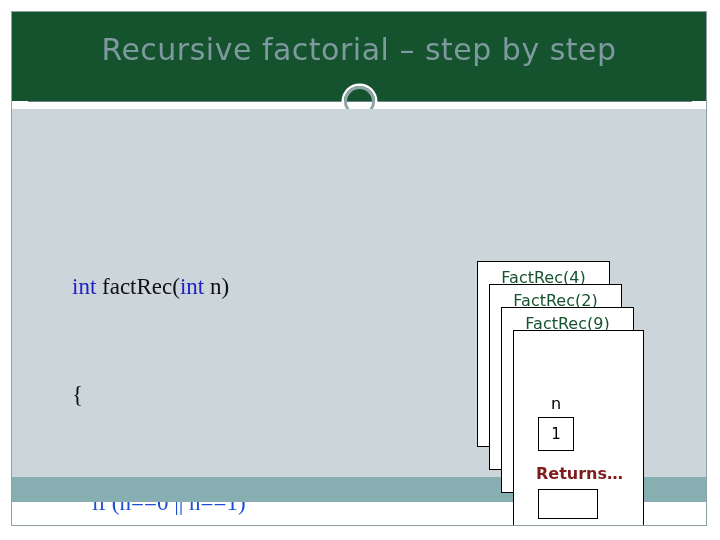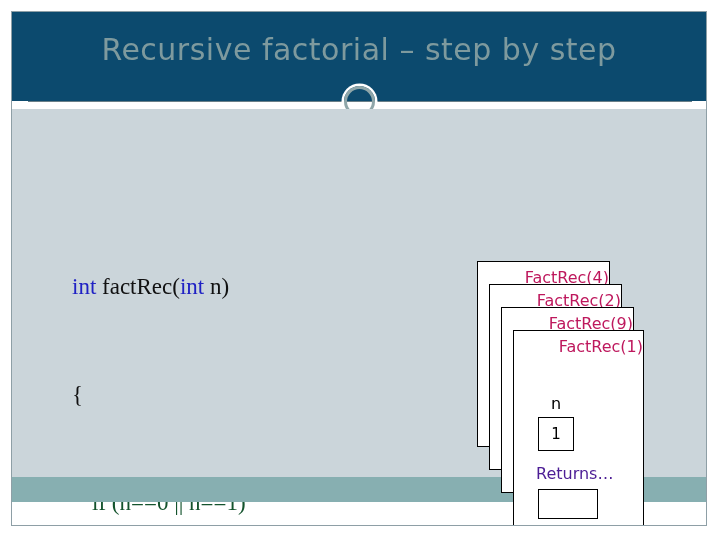--- a/index.html
+++ b/index.html
@@ -27,21 +27,21 @@
     overflow: hidden;
   }
 
   
   .title-band {
     position: absolute;
     left: 0;
     top: 0;
     width: 100%;
     height: 89px;
-    background: #0c4a6e;
+    background: #14532d;
   }
   .slide-title {
     position: absolute;
     left: 0;
     top: 20px;
     width: 100%;
     text-align: center;
     font-family: "DejaVu Sans", sans-serif;
     font-size: 30px;
     font-weight: 400;
@@ -97,40 +97,40 @@
     top: 52px;
     width: 360px;
     font-family: "Liberation Serif", "DejaVu Serif", serif;
     font-size: 23px;
     line-height: 36px;
     color: #111111;
     white-space: pre;
   }
   .code-line { height: 36px; }
   .kw   { color: #1f21c4; }
-  .cond { color: #14532d; }
+  .cond { color: #1d4ed8; }
   .ind1 { padding-left: 20px; }
 
   
   .stack { position: absolute; left: 0; top: 0; }
   .frame {
     position: absolute;
     background: #ffffff;
     border: 1.5px solid #000000;
     box-sizing: border-box;
   }
   .frame-label {
     position: absolute;
     top: 6px;
     left: 0;
     width: 100%;
-    text-align: right;
+    text-align: center;
     font-family: "DejaVu Sans", sans-serif;
     font-size: 16px;
-    color: #be185d;
+    color: #14532d;
     white-space: nowrap;
   }
 
   .f4 { left: 465px; top: 152px; width: 133px; height: 186px; z-index: 1; }
   .f3 { left: 477px; top: 175px; width: 133px; height: 186px; z-index: 2; }
   .f2 { left: 489px; top: 198px; width: 133px; height: 186px; z-index: 3; }
   .f1 { left: 501px; top: 221px; width: 131px; height: 199px; z-index: 4; }
 
   .var-name {
     position: absolute;
@@ -156,22 +156,23 @@
     display: flex;
     align-items: center;
     justify-content: center;
   }
   .returns-label {
     position: absolute;
     left: 22px;
     top: 133px;
     font-family: "DejaVu Sans", sans-serif;
     font-size: 16px;
-    color: #4c1d95;
+    color: #7f1d1d;
     white-space: nowrap;
+    font-weight: bold;
   }
   .returns-box {
     position: absolute;
     left: 24px;
     top: 158px;
     width: 60px;
     height: 30px;
     border: 1.5px solid #000000;
     box-sizing: border-box;
   }
@@ -214,21 +215,20 @@
 
       <div class="frame f3">
         <div class="frame-label">FactRec(2)</div>
       </div>
 
       <div class="frame f2">
         <div class="frame-label">FactRec(9)</div>
       </div>
 
       <div class="frame f1">
-        <div class="frame-label">FactRec(1)</div>
         <div class="var-name">n</div>
         <div class="var-box">1</div>
         <div class="returns-label">Returns…</div>
         <div class="returns-box"></div>
       </div>
 
     </div>
 
     <div class="footer-bar"></div>
   </div>

